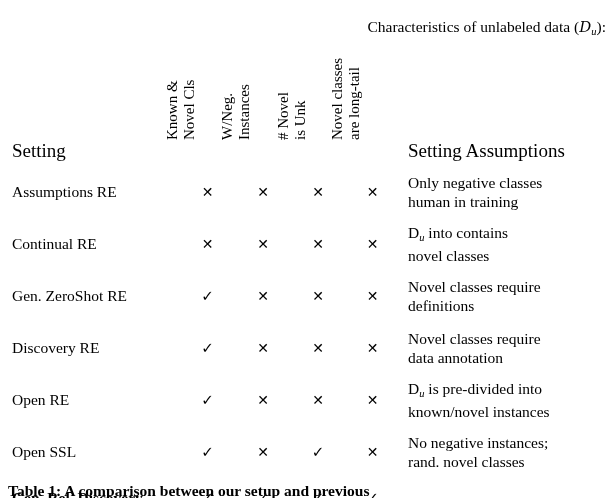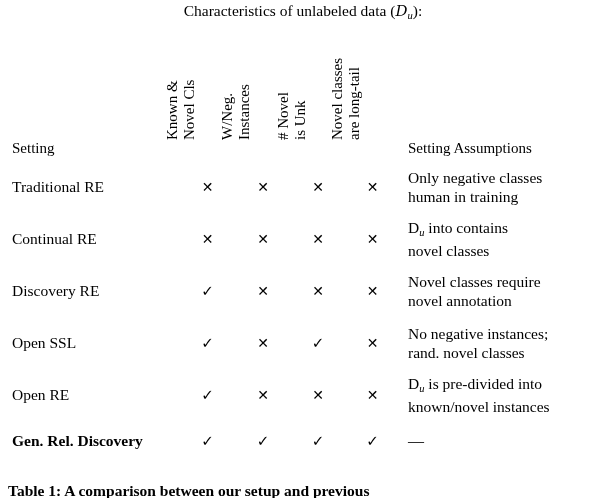--- a/index.html
+++ b/index.html
@@ -19,23 +19,23 @@
   #page {
     position: relative;
     width: 606px;
     height: 498px;
   }
 
   
   .group-title {
     position: absolute;
     left: 0;
-    top: 1px;
-    width: 606px;
-    text-align: center;
+    top: 17px;
+    width: 606px;
+    text-align: right;
     font-size: 15.5px;
     line-height: 20px;
     white-space: nowrap;
   }
   .group-title .mathcal {
     font-family: "DejaVu Serif", serif;
     font-style: italic;
     font-size: 15px;
   }
   .sub {
@@ -86,21 +86,21 @@
   .c-mark      { width: 52px; text-align: center; }
   .c-mark.m1   { width: 55px; }
   .c-mark.m2   { width: 56px; }
   .c-mark.m3   { width: 54px; }
   .c-mark.m4   { width: 55px; }
   .c-assume    { padding-left: 8px !important; }
 
   .hdr-cell {
     padding-top: 0 !important;
     padding-bottom: 4px !important;
-    font-size: 15px;
+    font-size: 19px;
   }
 
   .body-row td {
     height: 46px;
     padding-top: 3px !important;
     padding-bottom: 3px !important;
   }
   .body-row.single td { height: 33px; }
 
   .assume-txt {
@@ -167,21 +167,21 @@
         <td class="c-setting hdr-cell">Setting</td>
         <td class="c-mark m1 hdr-cell"></td>
         <td class="c-mark m2 hdr-cell"></td>
         <td class="c-mark m3 hdr-cell"></td>
         <td class="c-mark m4 hdr-cell"></td>
         <td class="c-assume hdr-cell">Setting Assumptions</td>
       </tr>
 
       <tr class="body-row">
         <td class="c-setting rule-thick">
-          <span class="setting-txt">Traditional RE</span>
+          <span class="setting-txt">Assumptions RE</span>
         </td>
         <td class="c-mark m1 rule-thick"><span class="mark">✕</span></td>
         <td class="c-mark m2 rule-thick"><span class="mark">✕</span></td>
         <td class="c-mark m3 rule-thick"><span class="mark">✕</span></td>
         <td class="c-mark m4 rule-thick"><span class="mark">✕</span></td>
         <td class="c-assume rule-thick">
           <div class="assume-txt">
             <div>Only negative classes</div>
             <div>human in training</div>
           </div>
@@ -197,69 +197,84 @@
         <td class="c-mark m3 rule-thin"><span class="mark">✕</span></td>
         <td class="c-mark m4 rule-thin"><span class="mark">✕</span></td>
         <td class="c-assume rule-thin">
           <div class="assume-txt">
             <div><span class="mathcal">D</span><span class="sub">u</span> <span>into contains</span></div>
             <div>novel classes</div>
           </div>
         </td>
       </tr>
 
+      <tr class="body-row">
+        <td class="c-setting rule-thick">
+          <span class="setting-txt">Gen. ZeroShot RE</span>
+        </td>
+        <td class="c-mark m1 rule-thick"><span class="mark check">✓</span></td>
+        <td class="c-mark m2 rule-thick"><span class="mark">✕</span></td>
+        <td class="c-mark m3 rule-thick"><span class="mark">✕</span></td>
+        <td class="c-mark m4 rule-thick"><span class="mark">✕</span></td>
+        <td class="c-assume rule-thick">
+          <div class="assume-txt">
+            <div>Novel classes require</div>
+            <div>definitions</div>
+          </div>
+        </td>
+      </tr>
 
       <tr class="body-row">
         <td class="c-setting rule-thin">
           <span class="setting-txt">Discovery RE</span>
         </td>
         <td class="c-mark m1 rule-thin"><span class="mark check">✓</span></td>
         <td class="c-mark m2 rule-thin"><span class="mark">✕</span></td>
         <td class="c-mark m3 rule-thin"><span class="mark">✕</span></td>
         <td class="c-mark m4 rule-thin"><span class="mark">✕</span></td>
         <td class="c-assume rule-thin">
           <div class="assume-txt">
             <div>Novel classes require</div>
-            <div>novel annotation</div>
+            <div>data annotation</div>
+          </div>
+        </td>
+      </tr>
+
+      <tr class="body-row">
+        <td class="c-setting rule-thick">
+          <span class="setting-txt">Open RE</span>
+        </td>
+        <td class="c-mark m1 rule-thick"><span class="mark check">✓</span></td>
+        <td class="c-mark m2 rule-thick"><span class="mark">✕</span></td>
+        <td class="c-mark m3 rule-thick"><span class="mark">✕</span></td>
+        <td class="c-mark m4 rule-thick"><span class="mark">✕</span></td>
+        <td class="c-assume rule-thick">
+          <div class="assume-txt">
+            <div><span class="mathcal">D</span><span class="sub">u</span> <span>is pre-divided into</span></div>
+            <div>known/novel instances</div>
           </div>
         </td>
       </tr>
 
       <tr class="body-row">
         <td class="c-setting rule-thin">
           <span class="setting-txt">Open SSL</span>
         </td>
         <td class="c-mark m1 rule-thin"><span class="mark check">✓</span></td>
         <td class="c-mark m2 rule-thin"><span class="mark">✕</span></td>
         <td class="c-mark m3 rule-thin"><span class="mark check">✓</span></td>
         <td class="c-mark m4 rule-thin"><span class="mark">✕</span></td>
         <td class="c-assume rule-thin">
           <div class="assume-txt">
             <div>No negative instances;</div>
             <div>rand. novel classes</div>
           </div>
         </td>
       </tr>
 
-      <tr class="body-row">
-        <td class="c-setting rule-thick">
-          <span class="setting-txt">Open RE</span>
-        </td>
-        <td class="c-mark m1 rule-thick"><span class="mark check">✓</span></td>
-        <td class="c-mark m2 rule-thick"><span class="mark">✕</span></td>
-        <td class="c-mark m3 rule-thick"><span class="mark">✕</span></td>
-        <td class="c-mark m4 rule-thick"><span class="mark">✕</span></td>
-        <td class="c-assume rule-thick">
-          <div class="assume-txt">
-            <div><span class="mathcal">D</span><span class="sub">u</span> <span>is pre-divided into</span></div>
-            <div>known/novel instances</div>
-          </div>
-        </td>
-      </tr>
-
       <tr class="body-row single bold-row">
         <td class="c-setting rule-thick">
           <span class="setting-txt">Gen. Rel. Discovery</span>
         </td>
         <td class="c-mark m1 rule-thick"><span class="mark check">✓</span></td>
         <td class="c-mark m2 rule-thick"><span class="mark check">✓</span></td>
         <td class="c-mark m3 rule-thick"><span class="mark check">✓</span></td>
         <td class="c-mark m4 rule-thick"><span class="mark check">✓</span></td>
         <td class="c-assume rule-thick">
           <div class="assume-txt"><span class="dash">—</span></div>

